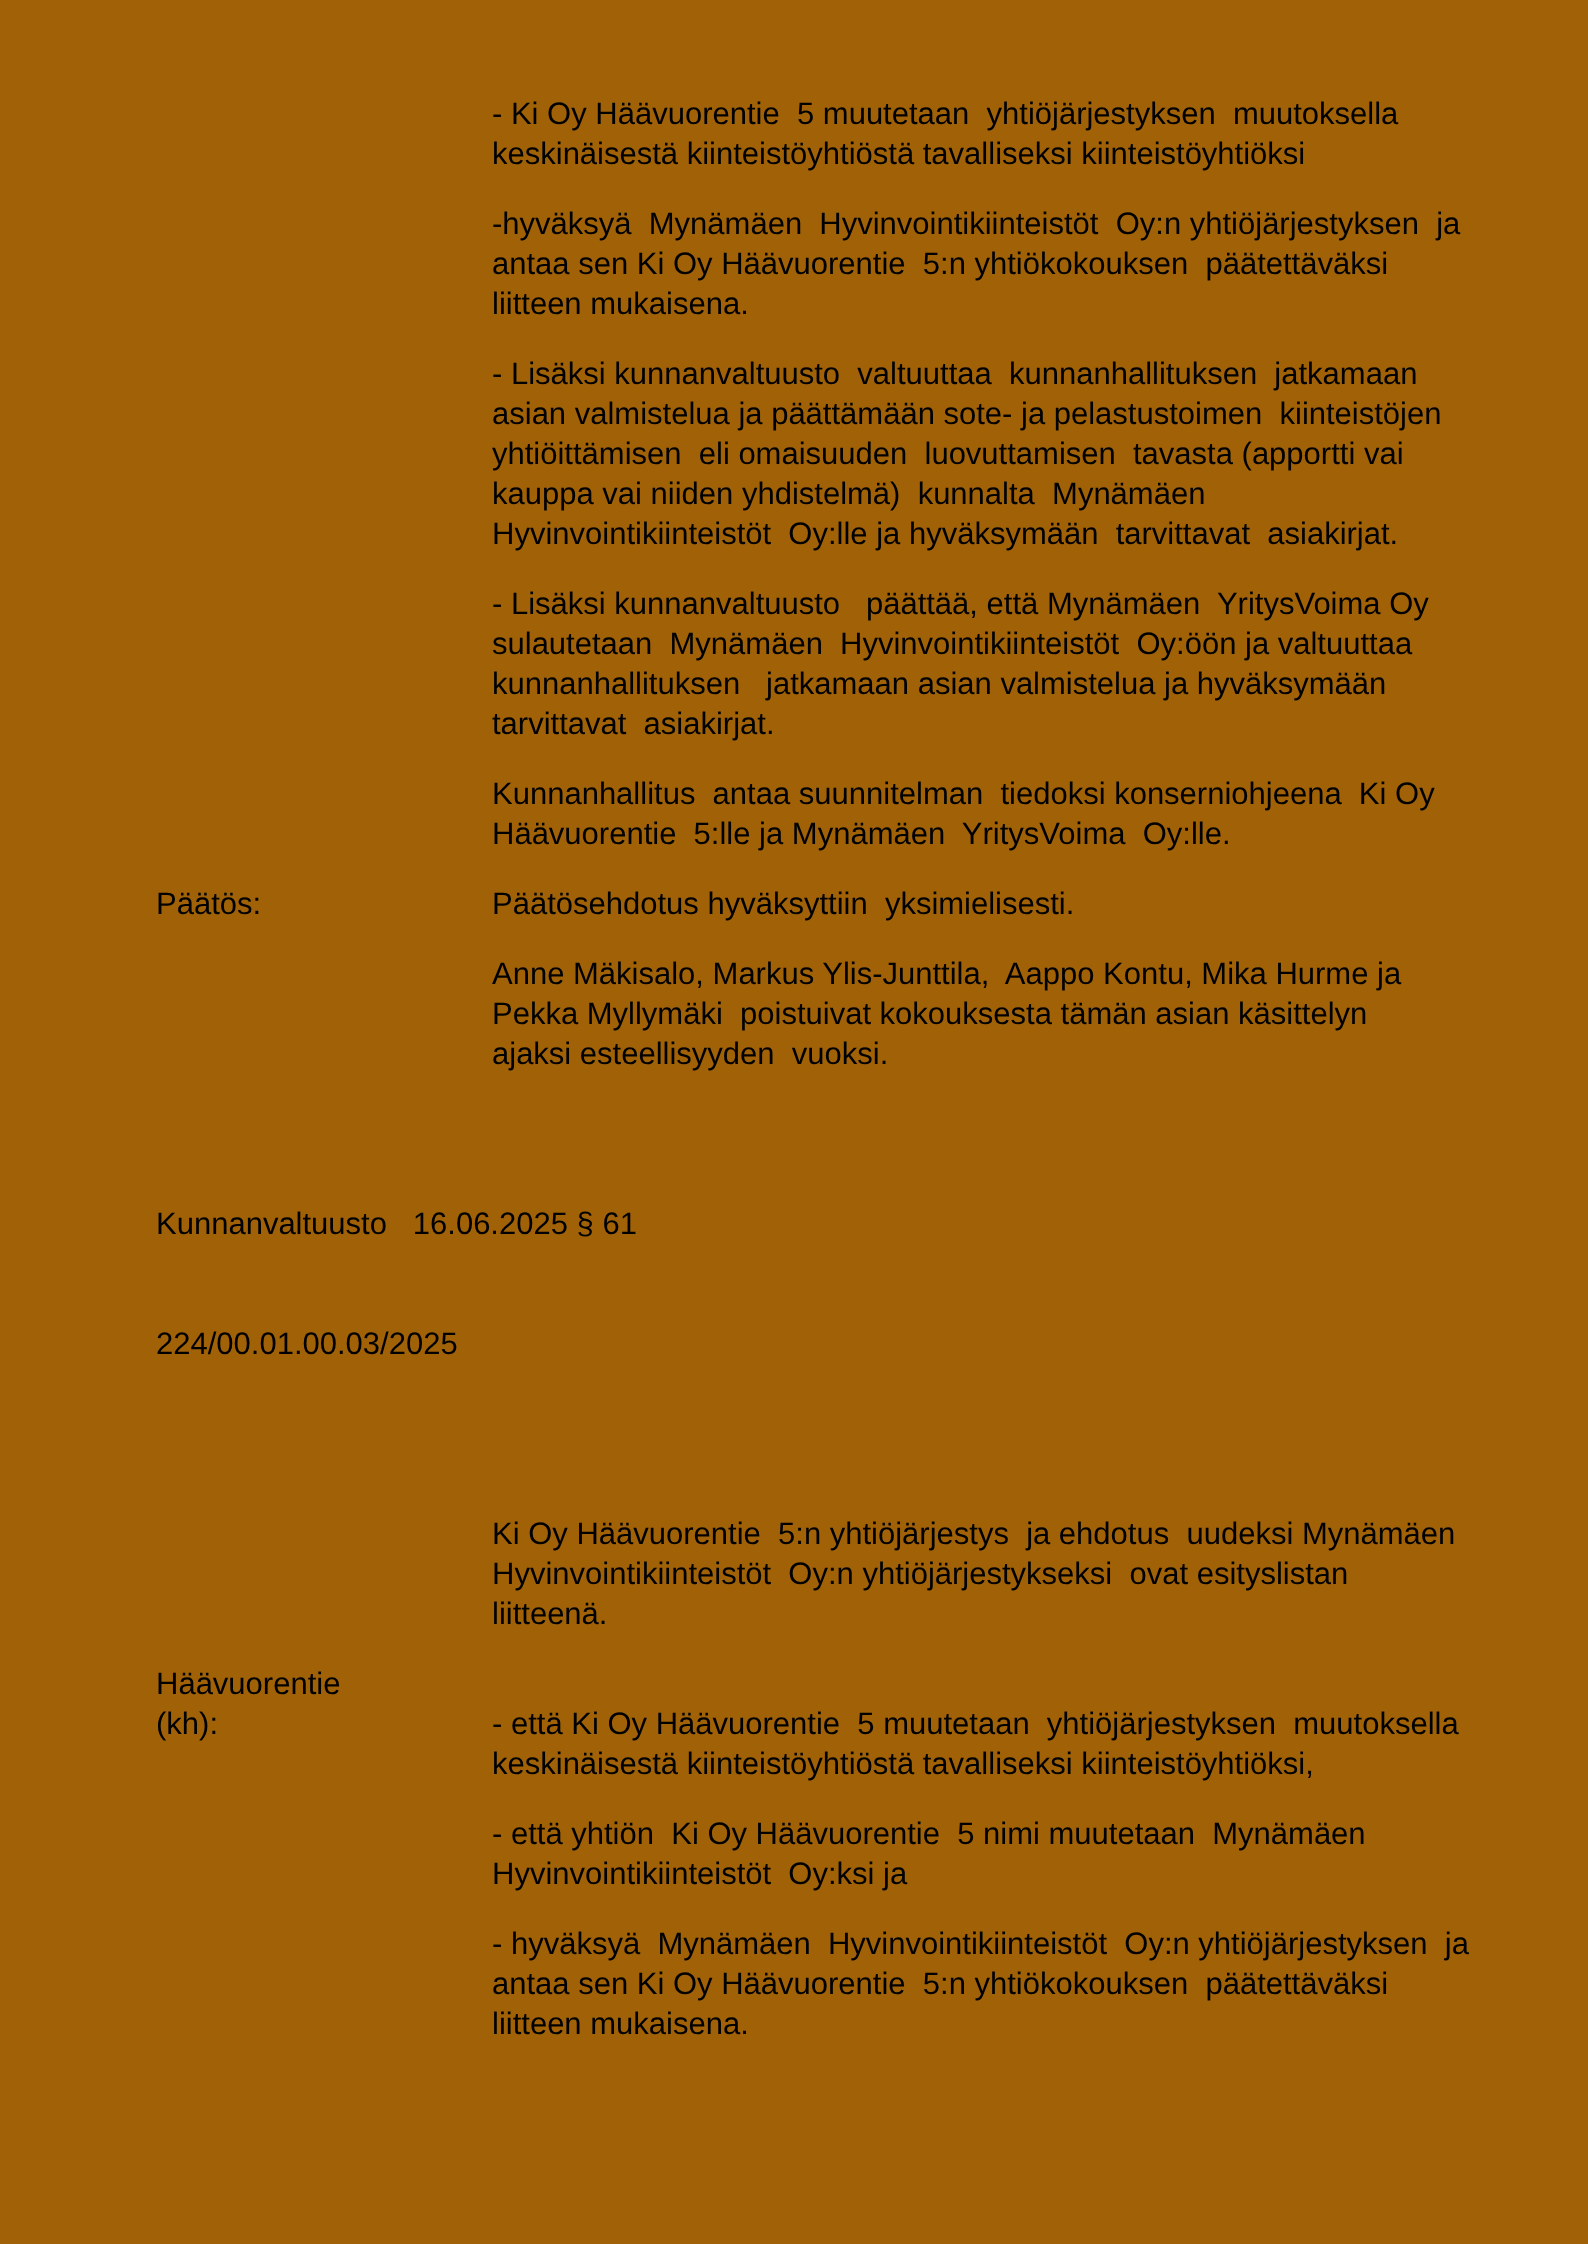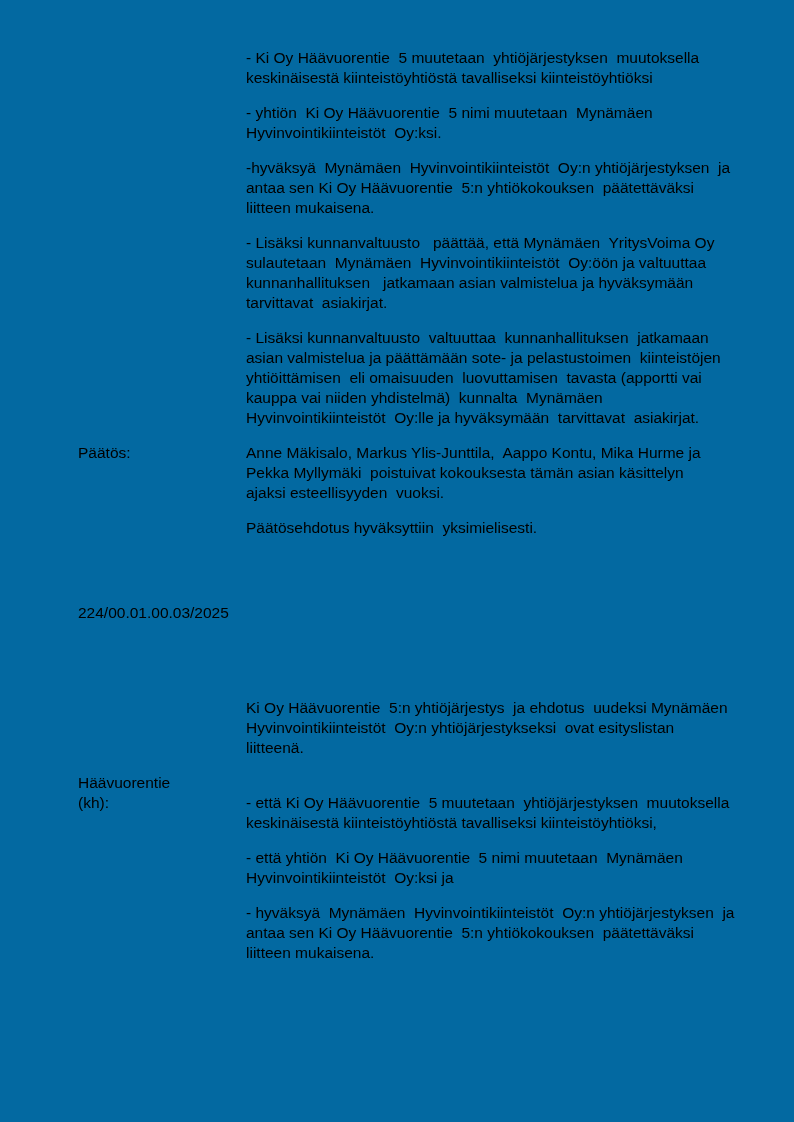--- a/index.html
+++ b/index.html
@@ -5,21 +5,21 @@
   * { box-sizing: border-box; }
   html, body {
     margin: 0;
     padding: 0;
     background: #ffffff;
   }
   .page {
     position: relative;
     width: 794px;
     height: 1122px;
-    background: #0369a1;
+    background: #a16207;
     overflow: hidden;
     font-family: "Liberation Sans", "DejaVu Sans", sans-serif;
     font-size: 15.5px;
     line-height: 20px;
     color: #000000;
   }
   .content {
     padding: 48px 0 0 78px;
   }
   .row {
@@ -54,48 +54,49 @@
 <body>
 
 <div class="page">
   <div class="content">
 
     <div class="row">
       <div class="label-col"></div>
       <div class="body-col">
         <p>- Ki Oy Häävuorentie  5 muutetaan  yhtiöjärjestyksen  muutoksella
 keskinäisestä kiinteistöyhtiöstä tavalliseksi kiinteistöyhtiöksi</p>
-        <p>- yhtiön  Ki Oy Häävuorentie  5 nimi muutetaan  Mynämäen
-Hyvinvointikiinteistöt  Oy:ksi.</p>
         <p>-hyväksyä  Mynämäen  Hyvinvointikiinteistöt  Oy:n yhtiöjärjestyksen  ja
 antaa sen Ki Oy Häävuorentie  5:n yhtiökokouksen  päätettäväksi
 liitteen mukaisena.</p>
-        <p>- Lisäksi kunnanvaltuusto   päättää, että Mynämäen  YritysVoima Oy
-sulautetaan  Mynämäen  Hyvinvointikiinteistöt  Oy:öön ja valtuuttaa
-kunnanhallituksen   jatkamaan asian valmistelua ja hyväksymään
-tarvittavat  asiakirjat.</p>
         <p>- Lisäksi kunnanvaltuusto  valtuuttaa  kunnanhallituksen  jatkamaan
 asian valmistelua ja päättämään sote- ja pelastustoimen  kiinteistöjen
 yhtiöittämisen  eli omaisuuden  luovuttamisen  tavasta (apportti vai
 kauppa vai niiden yhdistelmä)  kunnalta  Mynämäen
 Hyvinvointikiinteistöt  Oy:lle ja hyväksymään  tarvittavat  asiakirjat.</p>
+        <p>- Lisäksi kunnanvaltuusto   päättää, että Mynämäen  YritysVoima Oy
+sulautetaan  Mynämäen  Hyvinvointikiinteistöt  Oy:öön ja valtuuttaa
+kunnanhallituksen   jatkamaan asian valmistelua ja hyväksymään
+tarvittavat  asiakirjat.</p>
+        <p>Kunnanhallitus  antaa suunnitelman  tiedoksi konserniohjeena  Ki Oy
+Häävuorentie  5:lle ja Mynämäen  YritysVoima  Oy:lle.</p>
       </div>
     </div>
 
     <div class="row">
       <div class="label-col">Päätös:</div>
       <div class="body-col">
+        <p>Päätösehdotus hyväksyttiin  yksimielisesti.</p>
         <p>Anne Mäkisalo, Markus Ylis-Junttila,  Aappo Kontu, Mika Hurme ja
 Pekka Myllymäki  poistuivat kokouksesta tämän asian käsittelyn
 ajaksi esteellisyyden  vuoksi.</p>
-        <p>Päätösehdotus hyväksyttiin  yksimielisesti.</p>
       </div>
     </div>
 
     <div class="section-head">
+      <div>Kunnanvaltuusto   16.06.2025 § 61</div>
       <div>224/00.01.00.03/2025</div>
     </div>
 
     <div class="row">
       <div class="label-col"></div>
       <div class="body-col">
         <p>Ki Oy Häävuorentie  5:n yhtiöjärjestys  ja ehdotus  uudeksi Mynämäen
 Hyvinvointikiinteistöt  Oy:n yhtiöjärjestykseksi  ovat esityslistan
 liitteenä.</p>
       </div>

